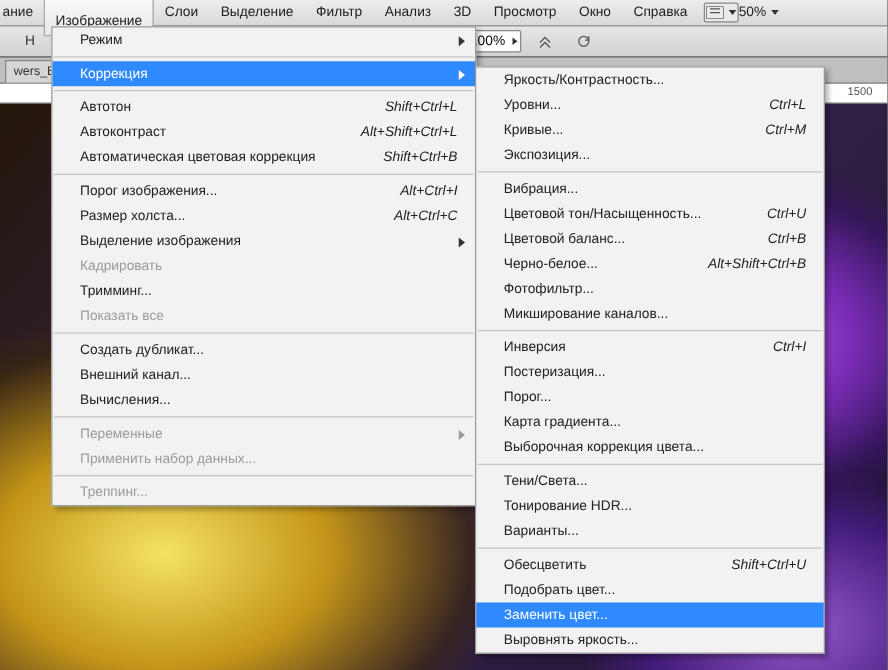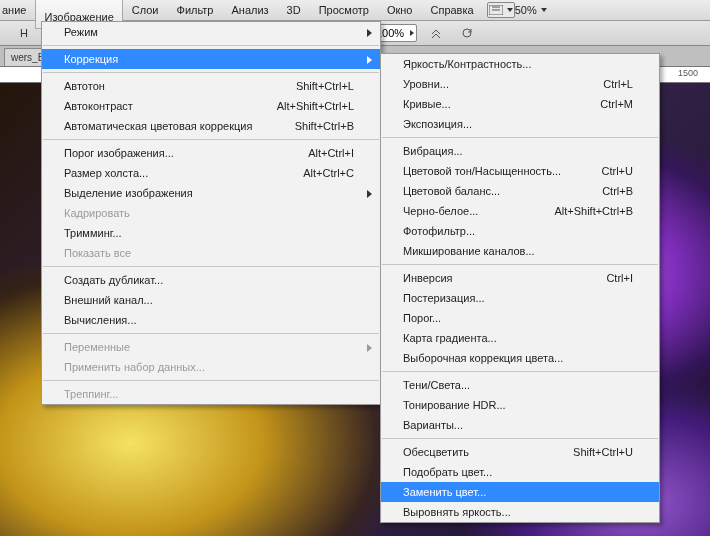--- a/index.html
+++ b/index.html
@@ -24,40 +24,41 @@
   .ruler { height: 16px; background: #fff; border-bottom: 1px solid #777; position: relative; font-size: 9px; color: #555; }
   .ruler span { position: absolute; top: 1px; }
   .canvas { position: absolute; left: 0; top: 83px; width: 710px; height: 453px; background: #333; }
   .photo { width: 100%; height: 100%; background:
      radial-gradient(ellipse 380px 260px at 130px 360px, rgba(255,237,100,0.95) 0%, rgba(210,160,20,0.9) 35%, rgba(60,40,10,0.6) 65%, transparent 75%),
      radial-gradient(ellipse 260px 170px at 560px 190px, rgba(215,140,255,0.95) 0%, rgba(135,48,200,0.9) 45%, rgba(55,20,100,0.7) 75%, transparent 90%),
      radial-gradient(ellipse 220px 160px at 640px 420px, rgba(180,105,245,0.8) 0%, rgba(80,30,150,0.7) 55%, transparent 82%),
      linear-gradient(130deg, #23160a 0%, #3b2850 45%, #1a0f2d 100%);
   }
   .menu { position: absolute; background: #f2f2f2; border: 1px solid #9a9a9a; box-shadow: 3px 3px 4px rgba(0,0,0,0.3); }
-  .menu .row { display: flex; align-items: center; height: 20px; padding: 0 26px 0 22px; position: relative; white-space: nowrap; }
+  .menu .row { display: flex; align-items: center; height: 20px; padding: 0 14px 0 22px; position: relative; white-space: nowrap; }
   .menu .row .label { flex: 1; color: #222; }
-  .menu .row .sc { color: #222; margin-left: 30px; }
+  .menu .row .sc { color: #222; margin-left: 30px; font-style: italic; }
   .menu .row.sub::after { content: ""; position: absolute; right: 8px; top: 7px; width: 0; height: 0; border-top: 4px solid transparent; border-bottom: 4px solid transparent; border-left: 5px solid #333; }
   .menu .row.disabled .label, .menu .row.disabled .sc, .menu .row.disabled.sub::after { color: #9b9b9b; border-left-color: #9b9b9b; }
   .menu .row.hl { background: #2f89ff; }
   .menu .row.hl .label, .menu .row.hl .sc { color: #fff; }
   .menu .row.hl.sub::after { border-left-color: #fff; }
   .menu .sep { height: 1px; background: #c6c6c6; margin: 3px 1px; }
   #menu1 { left: 41px; top: 21px; width: 340px; }
   #menu2 { left: 380px; top: 53px; width: 280px; }
 </style>
 </head>
 <body>
 
 <div class="app">
   <div class="menubar">
     <div class="mi trunc">ание</div>
     <div class="mi active">Изображение</div>
     <div class="mi">Слои</div>
+    <div class="mi">Выделение</div>
     <div class="mi">Фильтр</div>
     <div class="mi">Анализ</div>
     <div class="mi">3D</div>
     <div class="mi">Просмотр</div>
     <div class="mi">Окно</div>
     <div class="mi">Справка</div>
     <div class="gap">
       <div class="toolbtn">
         <svg width="14" height="10">
             <rect x="0" y="0" width="14" height="10" fill="none" stroke="#555"></rect>

